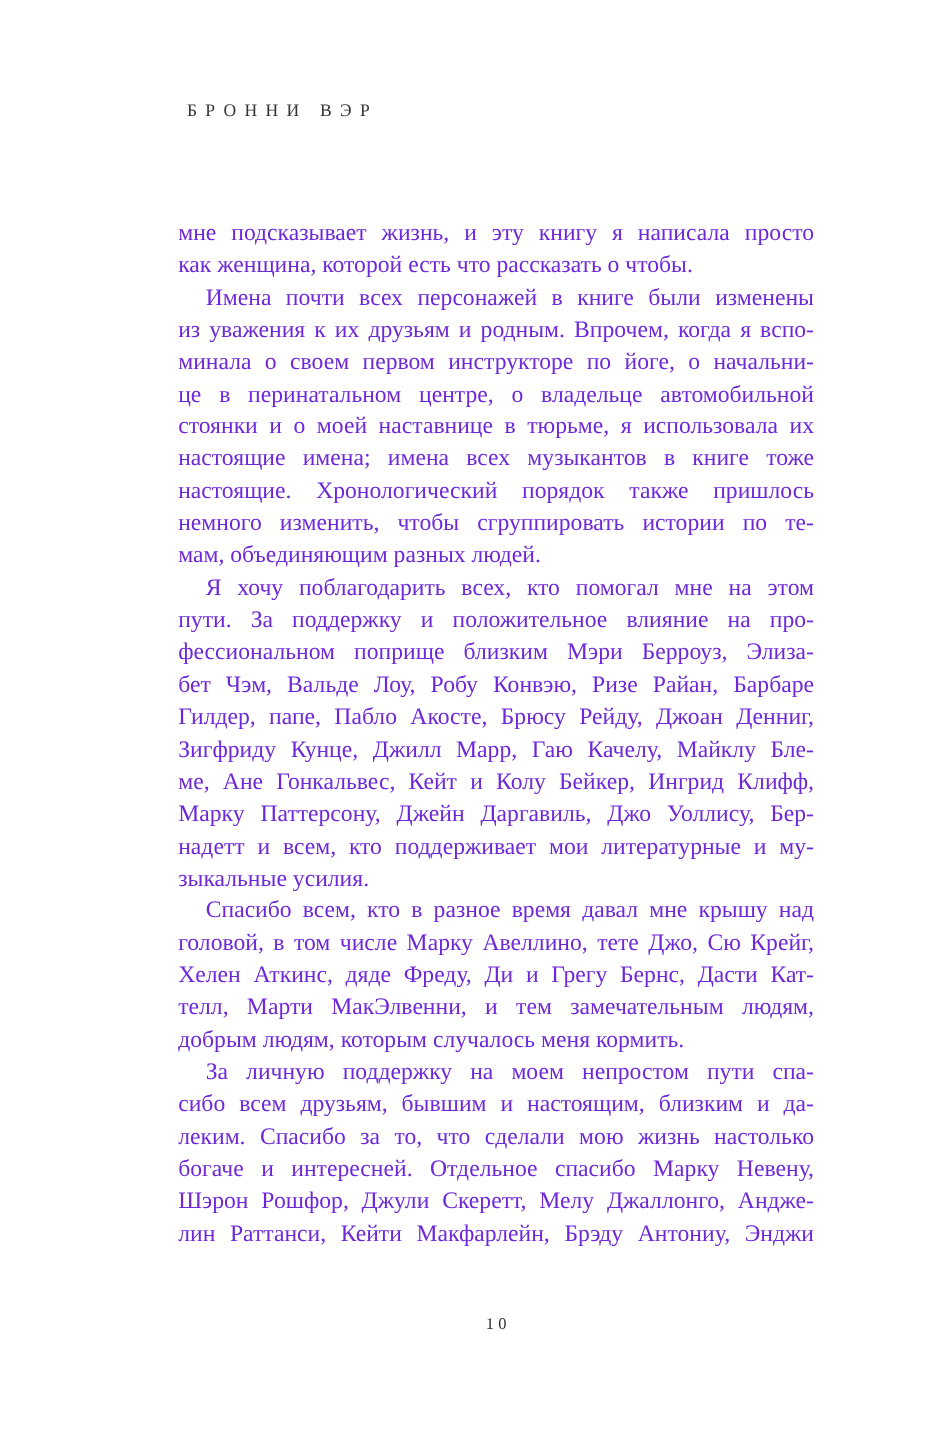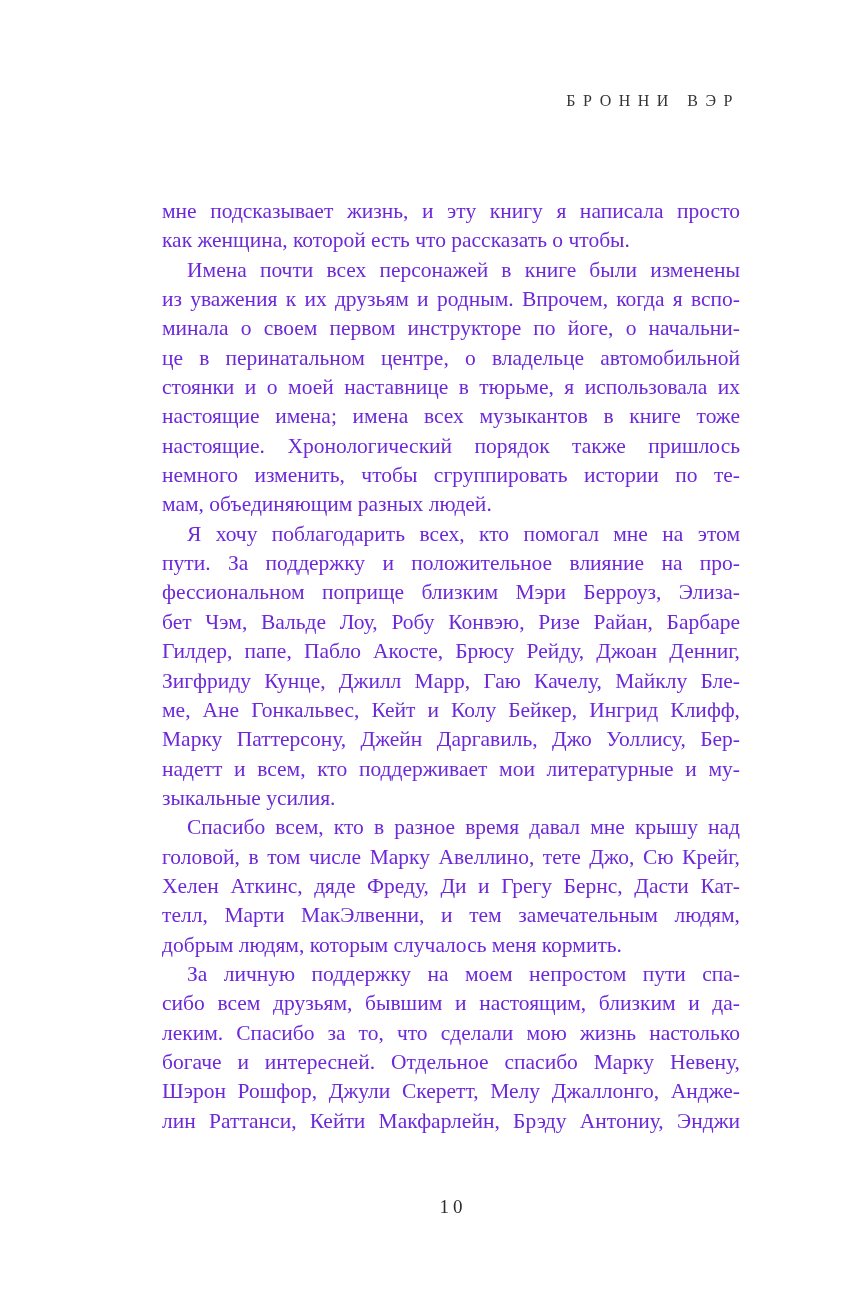--- a/index.html
+++ b/index.html
@@ -14,21 +14,21 @@
     background: #ffffff;
     font-family: "Liberation Serif", "DejaVu Serif", serif;
     color: #2c2c2c;
     overflow: hidden;
   }
   .running-head {
     position: absolute;
     top: 92px;
     left: 162px;
     width: 578px;
-    text-align: right;
+    text-align: left;
     font-size: 16px;
     letter-spacing: 7.5px;
     padding-left: 8px;
     box-sizing: border-box;
     color: #343434;
     white-space: nowrap;
   }
   .bodytext {
     position: absolute;
     top: 197px;
@@ -51,21 +51,21 @@
   }
   .line.indent {
     text-indent: 25px;
   }
   .folio {
     position: absolute;
     top: 1196px;
     left: 162px;
     width: 578px;
     text-align: center;
-    font-size: 19px;
+    font-size: 15px;
     letter-spacing: 4px;
     padding-left: 4px;
     box-sizing: border-box;
     color: #2c2c2c;
   }
 </style>
 </head>
 <body>
 
 <div class="page">

